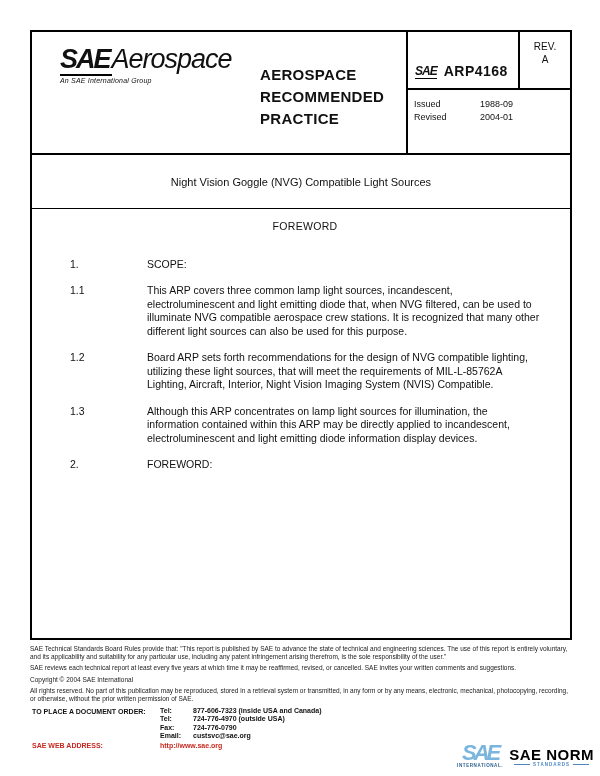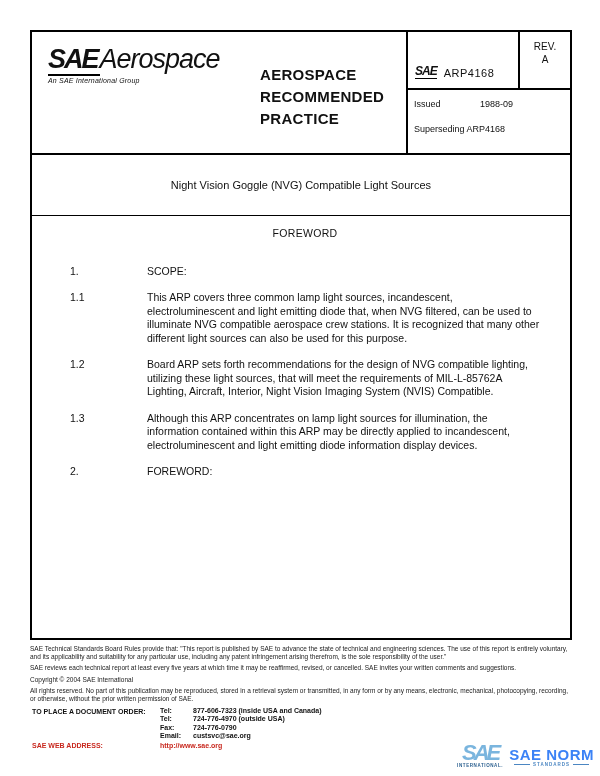--- a/index.html
+++ b/index.html
@@ -12,50 +12,50 @@
 
   
   .main-box {
     position:absolute; left:30px; top:30px; width:542px; height:610px;
     border:2px solid #000; background:#fff;
   }
 
   
   .header { display:flex; height:123px; border-bottom:2px solid #000; }
   .header-left { position:relative; flex:1; }
-  .brand { position:absolute; left:16px; top:12px; }
+  .brand { position:absolute; left:28px; top:12px; }
   .brand-line { white-space:nowrap; }
   .brand-sae {
     font-size:27px; font-weight:900; font-style:italic; letter-spacing:-2px;
     border-bottom:2px solid #000; padding-right:2px;
   }
   .brand-aero { font-size:27px; font-style:italic; font-weight:400; letter-spacing:-1px; }
   .brand-tag { font-size:7px; font-style:italic; margin-top:2px; letter-spacing:0.2px; }
   .doc-type {
     position:absolute; left:228px; top:32px; font-size:15px; font-weight:bold;
     line-height:22px; letter-spacing:0.3px; white-space:pre-line;
   }
   .header-right { width:164px; border-left:2px solid #000; display:flex; flex-direction:column; }
   .hr-top { height:58px; display:flex; border-bottom:2px solid #000; }
   .hr-num {
     flex:1; display:flex; align-items:flex-end; gap:7px; padding:0 0 9px 7px;
   }
   .hr-sae { font-size:12px; font-weight:900; font-style:italic; letter-spacing:-1px; border-bottom:1.5px solid #000; }
-  .hr-arp { font-size:11px; font-weight:normal; letter-spacing:0.5px; }
+  .hr-arp { font-size:14px; font-weight:bold; letter-spacing:0.5px; }
   .hr-rev {
     width:52px; border-left:2px solid #000; text-align:center; padding-top:8px;
     font-size:10px; line-height:13px; white-space:pre-line;
   }
   .hr-bottom { flex:1; padding:8px 6px; font-size:9px; line-height:13px; }
   .hr-row { display:grid; grid-template-columns:66px auto; }
   .hr-superseding { margin-top:12px; }
 
   
   .title-band {
-    height:61px; border-bottom:1px solid #000;
+    height:54px; border-bottom:1px solid #000;
     display:flex; align-items:center; justify-content:center;
     font-size:11px;
   }
 
   
   .body-area { padding:11px 30px 0 38px; font-size:10.5px; line-height:13.5px; }
   .foreword-head { text-align:center; margin-bottom:24px; letter-spacing:0.3px; }
   .plain-para { margin-bottom:13px; }
   .para { display:flex; margin-bottom:13px; }
   .para-num { width:29px; flex-shrink:0; }
@@ -111,21 +111,24 @@
             <span class="hr-arp">ARP4168</span>
           </div>
           <div class="hr-rev">REV.
 A</div>
         </div>
         <div class="hr-bottom">
           <div class="hr-row">
             <span>Issued</span>
             <span>1988-09</span>
           </div>
-          <div class="hr-superseding">Superseding ARP4168</div>
+          <div class="hr-row">
+            <span>Revised</span>
+            <span>2004-01</span>
+          </div>
         </div>
       </div>
     </div>
 
     <div class="title-band">Night Vision Goggle (NVG) Compatible Light Sources</div>
 
     <div class="body-area">
       <div class="foreword-head">FOREWORD</div>
 
       <div class="para">
@@ -182,18 +185,18 @@
       <div class="web-url" style="color: rgb(200, 40, 30);">http://www.sae.org</div>
     </div>
   </div>
 
   <div class="wm">
     <div class="wm-sae-wrap">
       <div class="wm-sae" style="color: rgb(122, 181, 222);">SAE</div>
       <div class="wm-intl" style="color: rgb(42, 95, 143);">INTERNATIONAL.</div>
     </div>
     <div class="wm-norm-wrap">
-      <div class="wm-norm" style="color: #3b82f6;">SAE NORM</div>
+      <div class="wm-norm" style="color: #000000;">SAE NORM</div>
       <div class="wm-tag" style="color: rgb(75, 134, 194); --tagcolor: #4b86c2;">STANDARDS</div>
     </div>
   </div>
 
 </div>
 
 </body></html>

